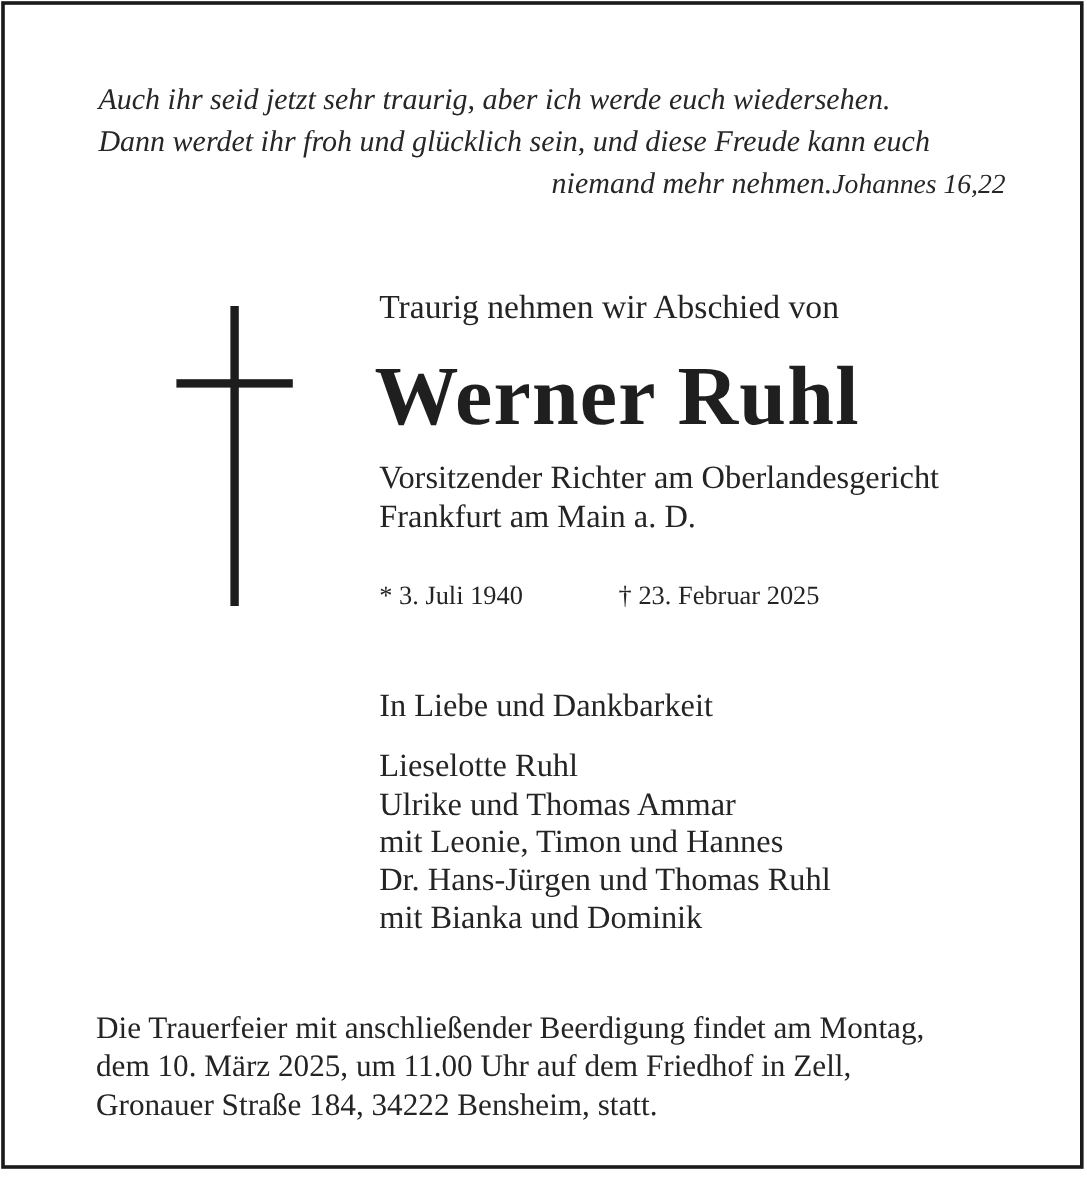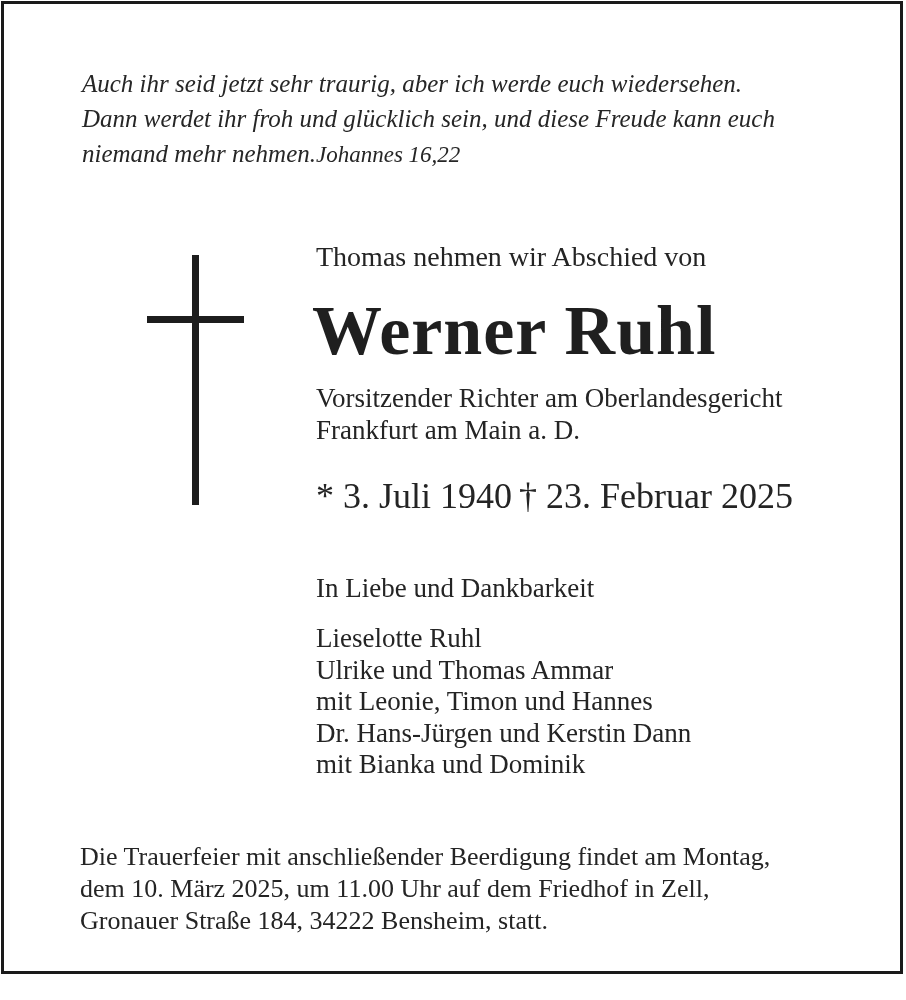--- a/index.html
+++ b/index.html
@@ -33,21 +33,21 @@
     width: 756px;
     font-style: italic;
     font-size: 25px;
     line-height: 35px;
     white-space: nowrap;
     color: #262626;
     font-variant-numeric: oldstyle-nums;
   }
   .quote-lastline {
     display: flex;
-    justify-content: flex-start;
+    justify-content: flex-end;
     align-items: baseline;
   }
   .quote-attribution {
     font-size: 23px;
     font-family: Liberation Serif, serif;
   }
   
   .cross {
     position: absolute;
     left: 0;
@@ -95,21 +95,21 @@
     top: 382px;
     font-size: 27px;
     line-height: 32px;
     white-space: nowrap;
     font-family: Liberation Serif, serif;
   }
   .dates-line {
     position: absolute;
     left: 316px;
     top: 480px;
-    font-size: 36px;
+    font-size: 22px;
     line-height: 32px;
     white-space: nowrap;
     font-variant-numeric: oldstyle-nums;
   }
   .birth-date {
     display: inline-block;
     width: 194px;
   }
   .closing-line {
     position: absolute;
@@ -153,41 +153,41 @@
       <span>niemand mehr nehmen.</span>
       <span class="quote-attribution">Johannes 16,22</span>
     </div>
   </div>
 
   <div class="cross">
     <div class="cross-vertical"></div>
     <div class="cross-horizontal"></div>
   </div>
 
-  <div class="intro-line">Thomas nehmen wir Abschied von</div>
+  <div class="intro-line">Traurig nehmen wir Abschied von</div>
 
   <div class="deceased-name">Werner Ruhl</div>
 
   <div class="deceased-title">
     <div>Vorsitzender Richter am Oberlandesgericht</div>
     <div>Frankfurt am Main a. D.</div>
   </div>
 
   <div class="dates-line">
     <span class="birth-date">* 3. Juli 1940</span>
     <span class="death-date">† 23. Februar 2025</span>
   </div>
 
   <div class="closing-line">In Liebe und Dankbarkeit</div>
 
   <div class="mourners-list">
     <div>Lieselotte Ruhl</div>
     <div>Ulrike und Thomas Ammar</div>
     <div>mit Leonie, Timon und Hannes</div>
-    <div>Dr. Hans-Jürgen und Kerstin Dann</div>
+    <div>Dr. Hans-Jürgen und Thomas Ruhl</div>
     <div>mit Bianka und Dominik</div>
   </div>
 
   <div class="funeral-block">
     <div>Die Trauerfeier mit anschließender Beerdigung findet am Montag,</div>
     <div>dem 10. März 2025, um 11.00 Uhr auf dem Friedhof in Zell,</div>
     <div>Gronauer Straße 184, 34222 Bensheim, statt.</div>
   </div>
 
 </div>

